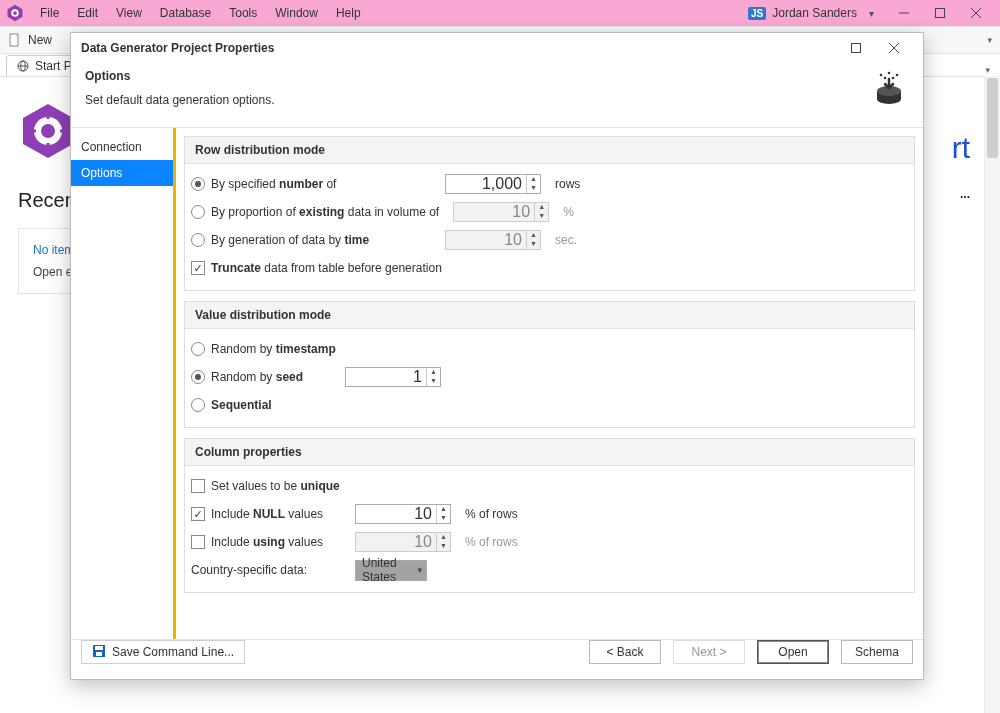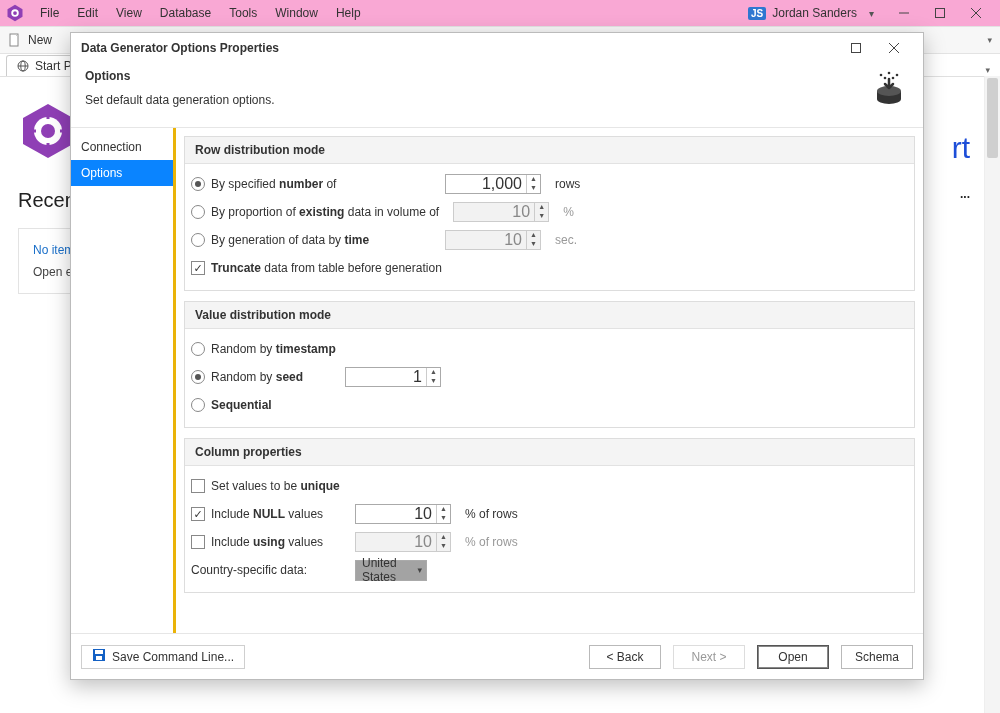--- a/index.html
+++ b/index.html
@@ -71,21 +71,21 @@
   .num-input .val { flex:1; text-align:right; padding-right:4px; font-size:16px;}
   .num-spin { width:14px; display:flex; flex-direction:column; border-left:1px solid #ccc;}
   .num-spin div { height:9px; font-size:7px; line-height:7px; text-align:center; color:#555;}
   .unit { color:#333; font-size:12px; min-width:40px;}
   .unit.dis { color:#999;}
   .select { width:72px; height:21px; border:1px solid #aaa; display:flex; align-items:center; padding:0 4px 0 6px; background:#a3a3a3;}
   .select .sval { flex:1;}
   .select .caret { font-size:9px; color:#444;}
   b { font-weight:600;}
 
-  .dialog-footer { height:46px; border-top:1px solid #e6e6e6; display:flex; align-items:center; padding:0 10px; gap:12px;}
+  .dialog-footer { height:40px; border-top:1px solid #e6e6e6; display:flex; align-items:flex-start; padding:0 10px; gap:12px;}
   .btn { height:24px; min-width:72px; border:1px solid #b9b9b9; background:#fff; display:flex; align-items:center; justify-content:center; padding:0 12px; cursor:default;}
   .btn.disabled { color:#999; border-color:#ddd;}
   .btn.primary { border:1px solid #555; box-shadow: inset 0 0 0 1px #888;}
   .save-btn { display:flex; align-items:center; gap:6px; height:24px; border:1px solid #cfcfcf; padding:0 10px;}
   .scroll-rail { position:absolute; right:0; top:76px; bottom:0; width:16px; background:#f4f4f4; border-left:1px solid #eee;}
   .scroll-thumb { position:absolute; left:2px; right:2px; top:2px; height:80px; background:#cfcfcf; border-radius:2px;}
 </style>
 </head>
 <body>
 
@@ -180,21 +180,21 @@
   </div>
   <div class="rt">rt</div>
   <div class="opts">...</div>
 </div>
 <div class="scroll-rail">
     <div class="scroll-thumb"></div>
   </div>
 
 <div class="dialog">
   <div class="dialog-title">
-    <span>Data Generator Options Properties</span>
+    <span>Data Generator Project Properties</span>
     <div class="spacer"></div>
     <div class="dctrl">
       <div>
           <svg viewBox="0 0 10 10" width="10" height="10">
             <rect x="0.5" y="0.5" width="9" height="9" fill="none" stroke="#444"></rect>
           </svg>
         </div>
       <div>
           <svg viewBox="0 0 10 10" width="10" height="10">
             <line x1="0" y1="0" x2="10" y2="10" stroke="#444"></line>

